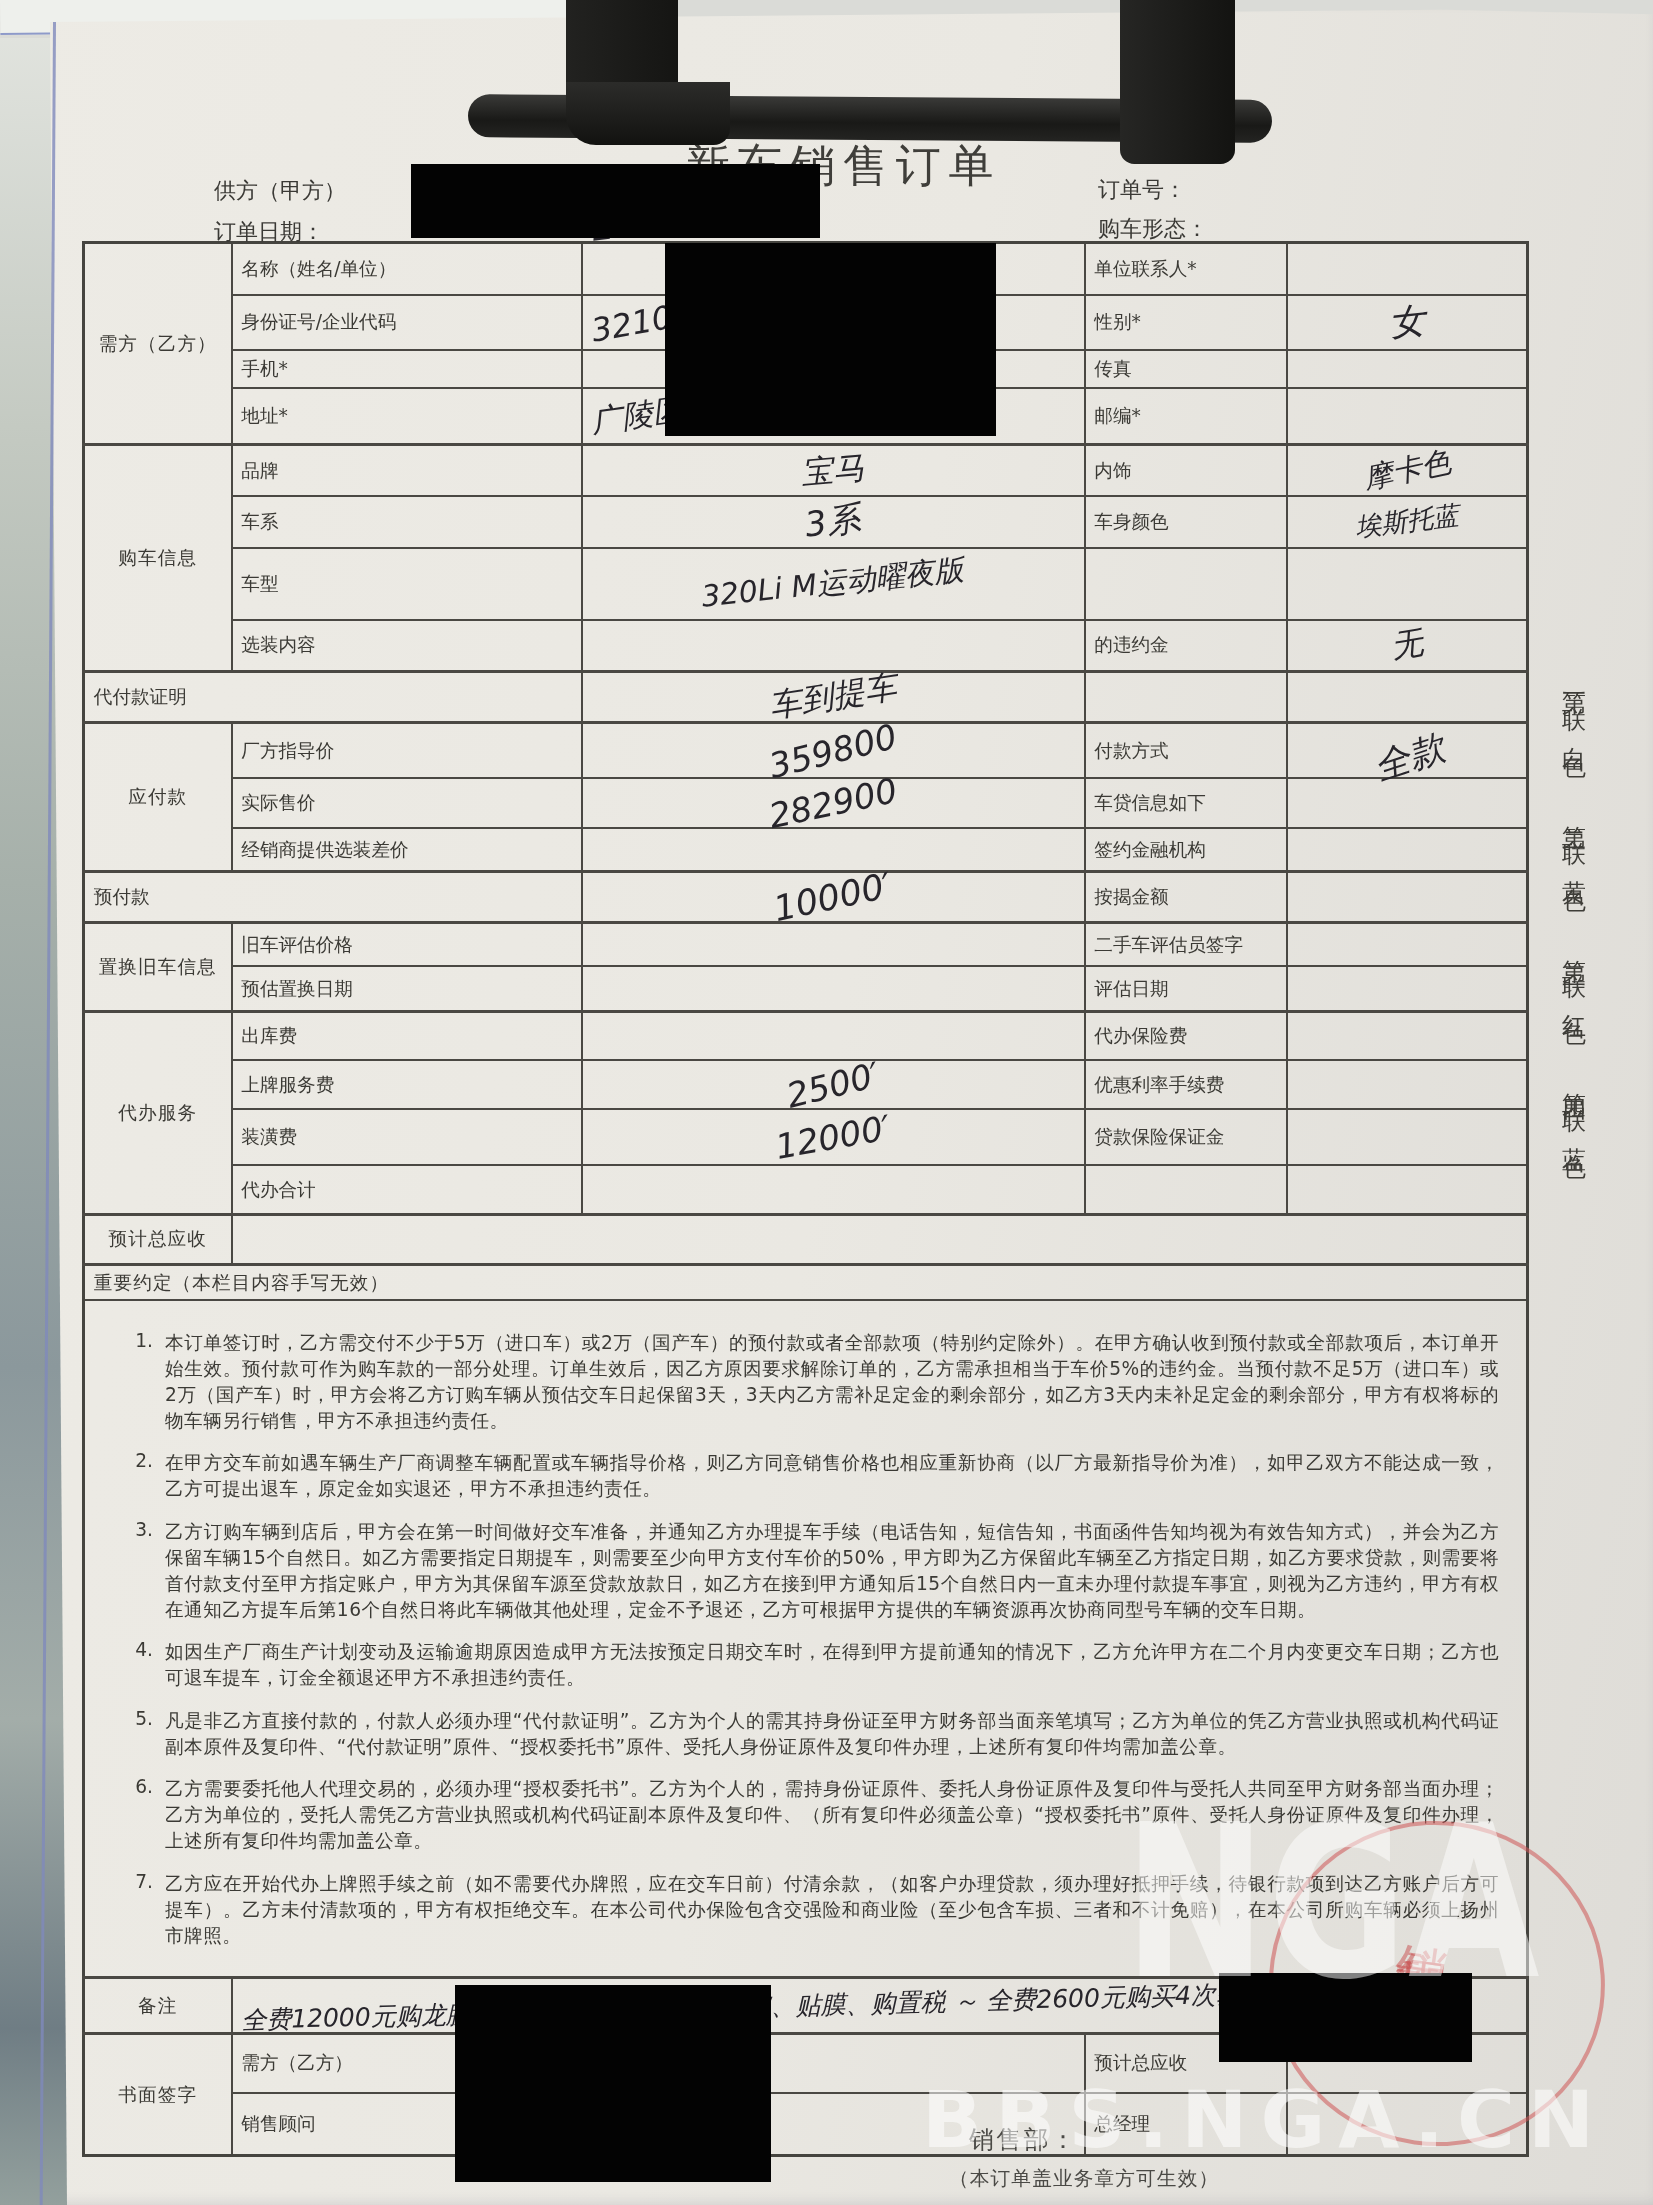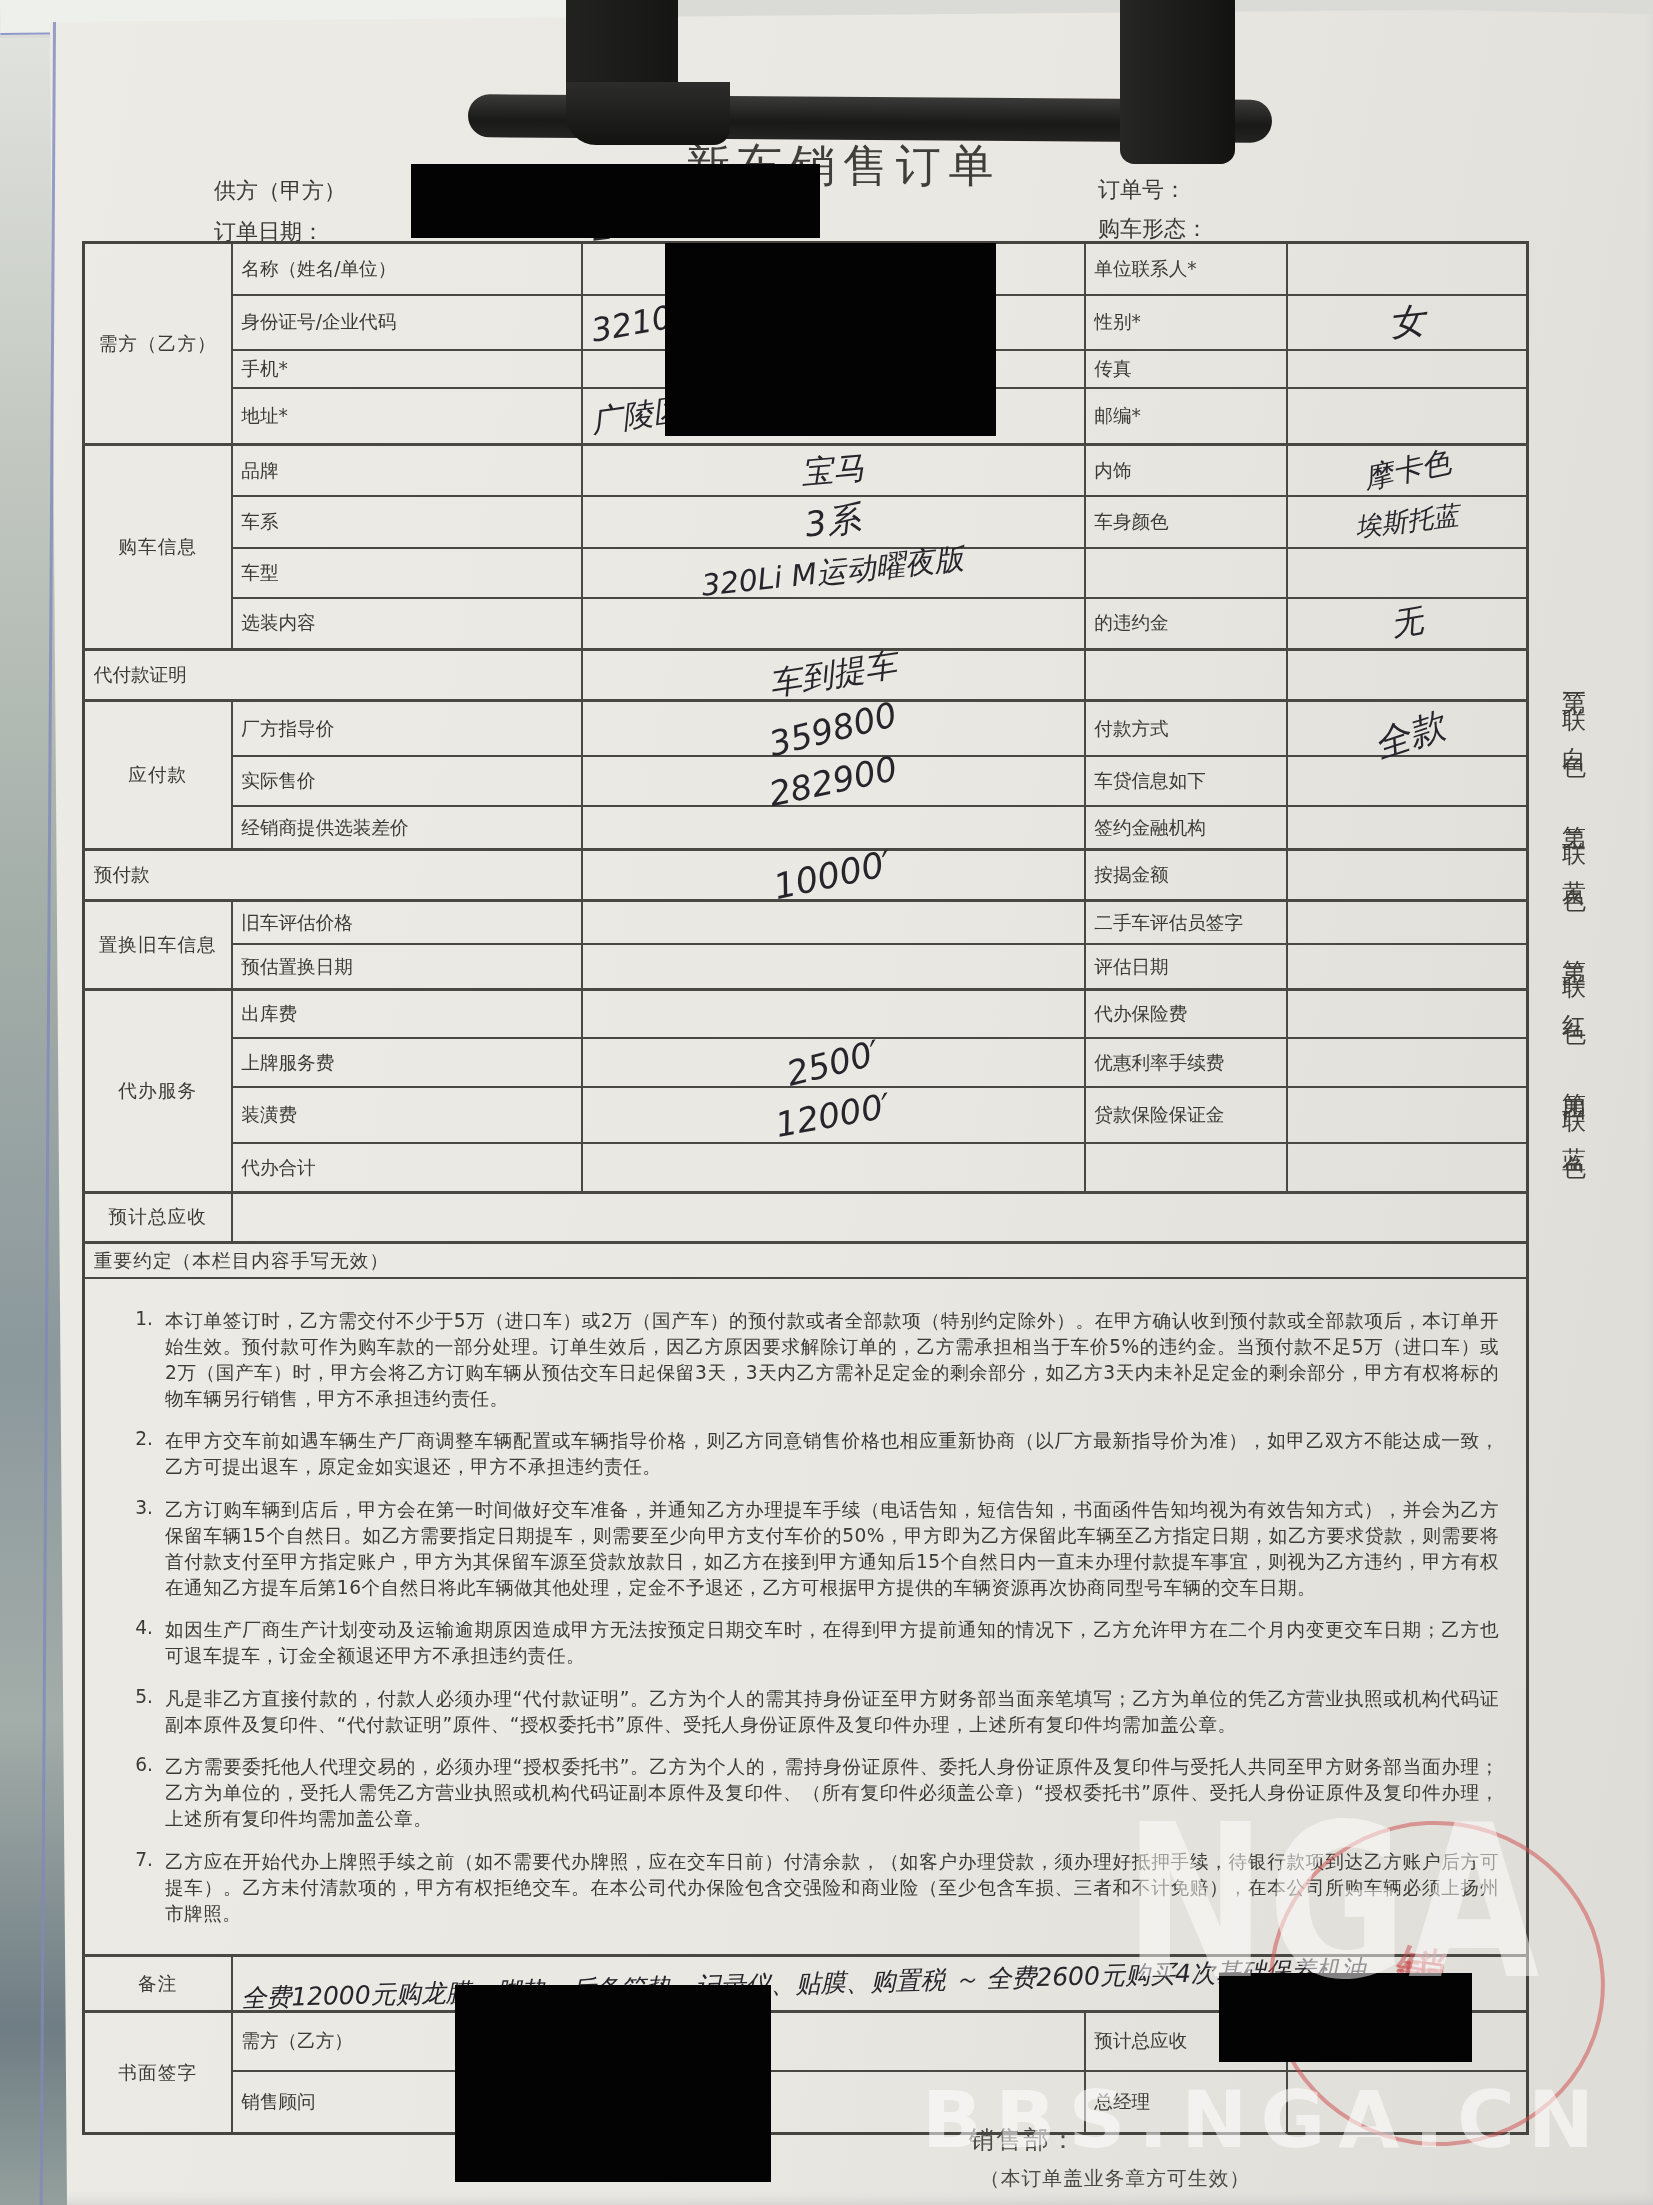--- a/index.html
+++ b/index.html
@@ -43,21 +43,21 @@
   .clause{display:flex;gap:12px;margin:16.4px 0;}
   .clause-num{font-size:18.6px;width:38px;text-align:right;flex:0 0 38px;color:#3b3a35;}
   .clause p{margin:0;font-size:18.6px;line-height:1.4;letter-spacing:0.5px;text-align:justify;color:#3b3a35;}
   .terms-hdr{font-size:21px;letter-spacing:1.1px;}
   
   .redact{position:absolute;background:#030303;z-index:40;}
   .stamp{position:absolute;left:1269px;top:1821px;width:328px;height:317px;border:4.9px solid rgba(205,85,85,.55);border-radius:50%;z-index:30;transform:rotate(8deg);}
   .stamp-text{position:absolute;left:112px;top:82px;font-size:52px;color:rgba(200,75,75,.5);writing-mode:vertical-rl;letter-spacing:6.6px;}
   .copies{position:absolute;left:1558px;top:673px;writing-mode:vertical-rl;font-size:24px;letter-spacing:7.7px;color:#3e3d38;z-index:10;white-space:pre;}
   .footer-dept{position:absolute;left:969px;top:2123px;font-size:25px;letter-spacing:2.2px;color:#4a4945;z-index:10;text-align:right;}
-  .footer-note{position:absolute;left:949px;top:2165px;font-size:19.7px;letter-spacing:1.1px;color:#4a4945;z-index:10;margin-left:31px;}
+  .footer-note{position:absolute;left:949px;top:2165px;font-size:19.7px;letter-spacing:1.1px;color:#4a4945;z-index:10;}
   .wm-logo{position:absolute;left:1124px;top:1778px;font-size:170px;font-weight:800;color:rgba(255,255,255,.5);letter-spacing:1.1px;transform:scaleY(1.25);transform-origin:top left;z-index:60;font-family:"DejaVu Sans",sans-serif;}
   .wm-url{position:absolute;left:922px;top:2074px;font-size:79px;font-weight:700;color:rgba(255,255,255,.55);letter-spacing:13px;z-index:60;}
 </style>
 </head>
 <body>
 
 <div class="bg-top"></div>
 <div class="folder-corner"></div>
 
 <div class="paper"></div>
@@ -114,21 +114,21 @@
   <td class="val"><span class="hand" style="font-size:32px;transform:rotate(-5deg);">宝马</span></td>
   <td>内饰</td>
   <td class="val"><span class="hand" style="font-size:29.5px;transform:rotate(-12deg);">摩卡色</span></td>
 </tr>
 <tr style="height:49px;">
   <td>车系</td>
   <td class="val"><span class="hand" style="font-size:34px;transform:rotate(-8deg);">3系</span></td>
   <td>车身颜色</td>
   <td class="val"><span class="hand" style="font-size:26px;transform:rotate(-7deg);">埃斯托蓝</span></td>
 </tr>
-<tr style="height:50px;">
+<tr style="height:72px;">
   <td>车型</td>
   <td class="val"><span class="hand" style="font-size:29.5px;transform:rotate(-6deg);">320Li M运动曜夜版</span></td>
   <td></td>
   <td></td>
 </tr>
 <tr style="height:36px;">
   <td>选装内容</td>
   <td class="val"></td>
   <td>的违约金</td>
   <td class="val"><span class="hand" style="font-size:32px;transform:rotate(-10deg);">无</span></td>

